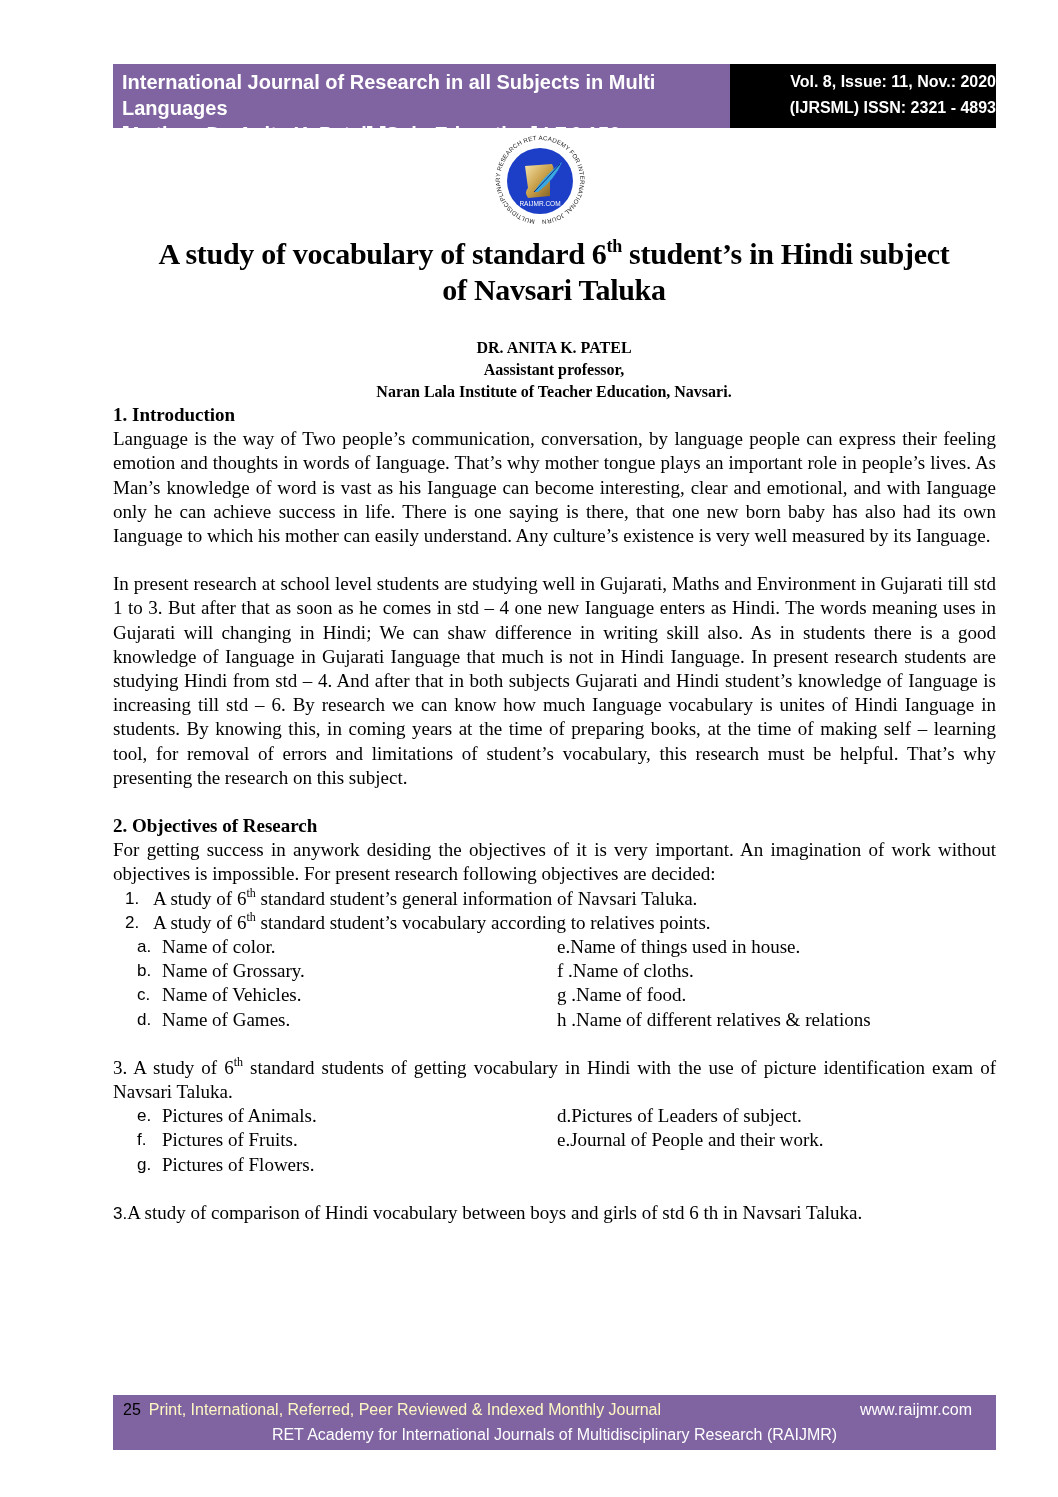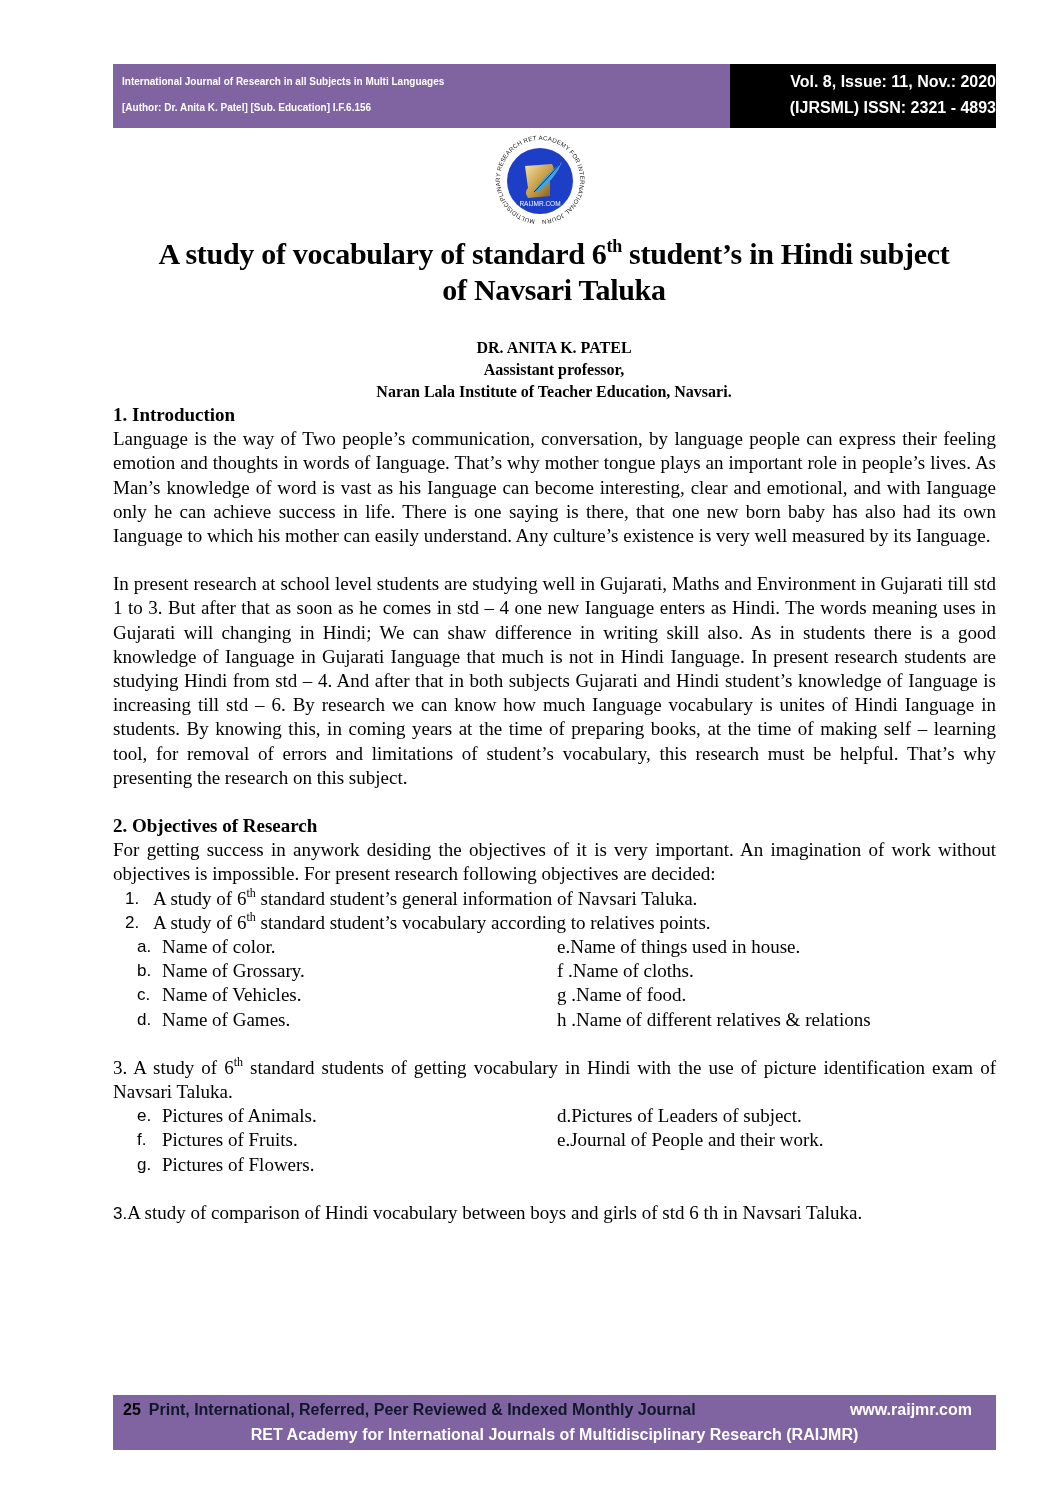--- a/index.html
+++ b/index.html
@@ -2,21 +2,21 @@
 <html><head>
   <meta charset="utf-8">
   <style>
     * { margin: 0; padding: 0; box-sizing: border-box; }
     html, body { width: 1058px; height: 1497px; background: #ffffff; }
     body { position: relative; font-family: "Liberation Serif", "DejaVu Serif", serif; color: #000; overflow: hidden; }
 
     
     .header-bar { position: absolute; left: 113px; top: 64px; width: 883px; height: 64px; display: flex; }
     .header-left { background: #8064a2; width: 617px; height: 100%; padding: 5px 0 0 9px; color: #fff;
-      font-family: "Liberation Sans", "DejaVu Sans", sans-serif; font-weight: bold; font-size: 10px; line-height: 26px; }
+      font-family: "Liberation Sans", "DejaVu Sans", sans-serif; font-weight: bold; font-size: 20px; line-height: 26px; }
     .header-right { background: #000; flex: 1; height: 100%; padding: 5px 0 0 0; color: #fff; text-align: right;
       font-family: "Liberation Sans", "DejaVu Sans", sans-serif; font-weight: bold; font-size: 16px; line-height: 26px; }
 
     
     .logo { position: absolute; left: 490px; top: 134px; width: 100px; height: 96px; }
 
     
     .title { position: absolute; left: 100px; top: 236px; width: 908px; text-align: center; font-weight: bold;
       font-size: 30px; line-height: 36px; letter-spacing: -0.3px; }
     .title sup { font-size: 18px; vertical-align: 12px; line-height: 0; }
@@ -31,24 +31,24 @@
     .num-list .row { display: flex; }
     .num-list .marker { width: 28px; font-family: "Liberation Sans", "DejaVu Sans", sans-serif; font-size: 17px; }
     sup.th { font-size: 12px; vertical-align: 8px; line-height: 0; }
     .two-col { display: grid; grid-template-columns: 420px 463px; margin-left: 24px; }
     .two-col .cell { display: flex; }
     .two-col .marker { width: 25px; font-family: "Liberation Sans", "DejaVu Sans", sans-serif; font-size: 17px; }
     .two-col .marker.serif { font-family: "Liberation Serif", "DejaVu Serif", serif; font-size: 19px; width: auto; }
 
     
     .footer-bar { position: absolute; left: 113px; top: 1395px; width: 883px; height: 55px; background: #8064a2;
-      font-family: "Liberation Sans", "DejaVu Sans", sans-serif; font-weight: bold; font-size: 16px; line-height: 25px; }
+      font-family: "Liberation Sans", "DejaVu Sans", sans-serif; font-weight: normal; font-size: 16px; line-height: 25px; }
     .footer-line1 { display: flex; padding: 2px 24px 0 10px; }
     .footer-line1 .page-num { color: #000; margin-right: 8px; }
-    .footer-line1 .journal-desc { color: #0f172a; flex: 1; }
+    .footer-line1 .journal-desc { color: #fef9c3; flex: 1; }
     .footer-line1 .site-url { color: #ffffff; text-align: center; }
     .footer-line2 { text-align: center; color: #fff; }
   </style>
 </head>
 <body>
 
 <div class="header-bar">
   <div class="header-left">
     <div>International Journal of Research in all Subjects in Multi Languages</div>
     <div>[Author: Dr. Anita K. Patel] [Sub. Education] I.F.6.156</div>

